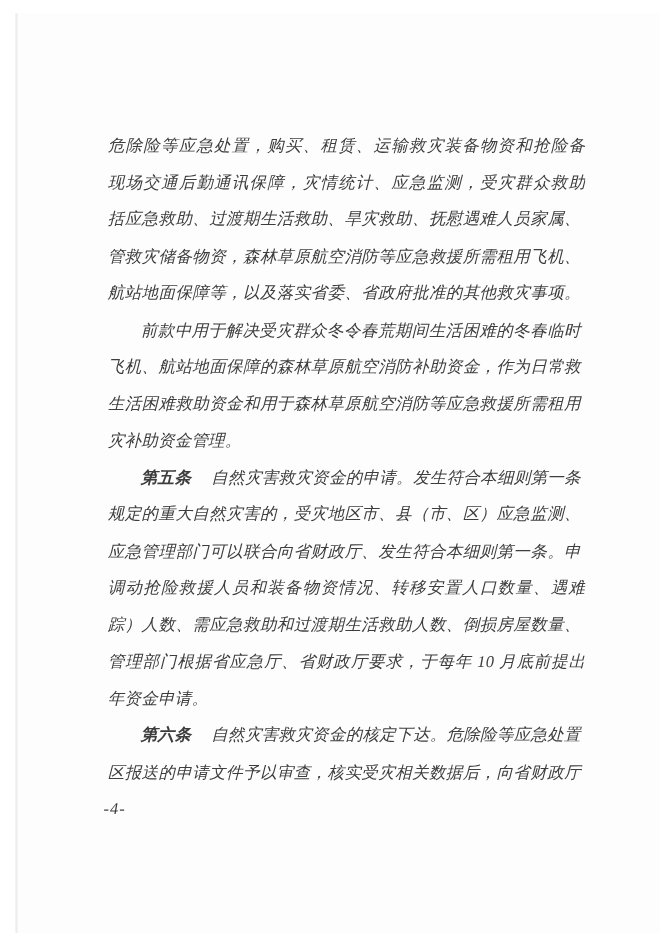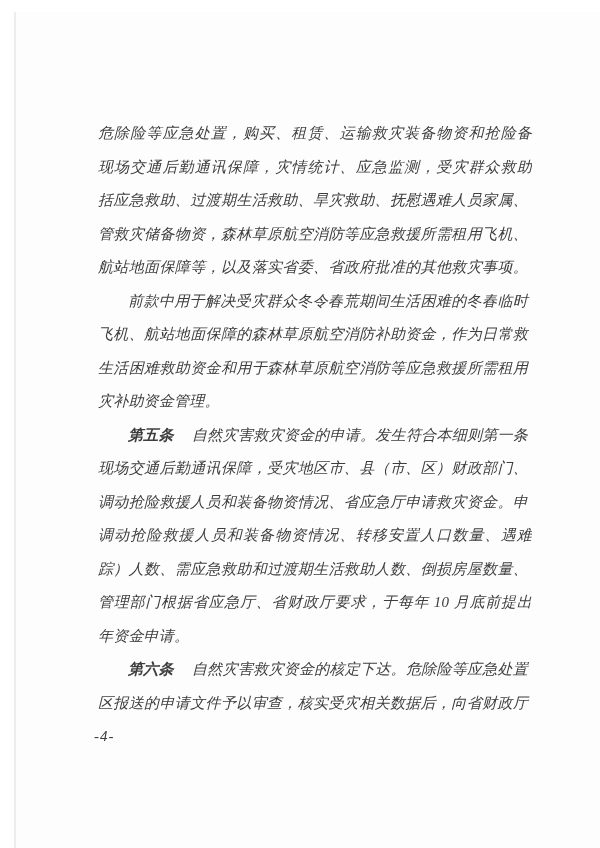--- a/index.html
+++ b/index.html
@@ -56,22 +56,22 @@
   <div class="line"><span>危除险等应急处置，购买、租赁、运输救灾装备物资和抢险备料，</span></div>
     <div class="line"><span>现场交通后勤通讯保障，灾情统计、应急监测，受灾群众救助（包</span></div>
     <div class="line"><span>括应急救助、过渡期生活救助、旱灾救助、抚慰遇难人员家属、</span></div>
     <div class="line"><span>管救灾储备物资，森林草原航空消防等应急救援所需租用飞机、</span></div>
     <div class="line"><span>航站地面保障等，以及落实省委、省政府批准的其他救灾事项。</span></div>
     <div class="line indent"><span>前款中用于解决受灾群众冬令春荒期间生活困难的冬春临时</span></div>
     <div class="line"><span>飞机、航站地面保障的森林草原航空消防补助资金，作为日常救</span></div>
     <div class="line"><span>生活困难救助资金和用于森林草原航空消防等应急救援所需租用</span></div>
     <div class="line end"><span>灾补助资金管理。</span></div>
     <div class="line indent"><span class="term">第五条</span><span>自然灾害救灾资金的申请。发生符合本细则第一条</span></div>
-    <div class="line"><span>现场交通后勤通讯保障，受灾地区市、县（市、区）财政部门、</span></div>
-    <div class="line"><span>调动抢险救援人员和装备物资情况、省应急厅申请救灾资金。申</span></div>
+    <div class="line"><span>规定的重大自然灾害的，受灾地区市、县（市、区）应急监测、</span></div>
+    <div class="line"><span>应急管理部门可以联合向省财政厅、发生符合本细则第一条。申</span></div>
     <div class="line"><span>调动抢险救援人员和装备物资情况、转移安置人口数量、遇难（失</span></div>
     <div class="line"><span>踪）人数、需应急救助和过渡期生活救助人数、倒损房屋数量、</span></div>
     <div class="line"><span>管理部门根据省应急厅、省财政厅要求，于每年 10 月底前提出本</span></div>
     <div class="line end"><span>年资金申请。</span></div>
     <div class="line indent"><span class="term">第六条</span><span>自然灾害救灾资金的核定下达。危除险等应急处置</span></div>
     <div class="line"><span>区报送的申请文件予以审查，核实受灾相关数据后，向省财政厅</span></div>
     <div class="pagenum">-4-</div>
 </div>
 
 </body></html>

